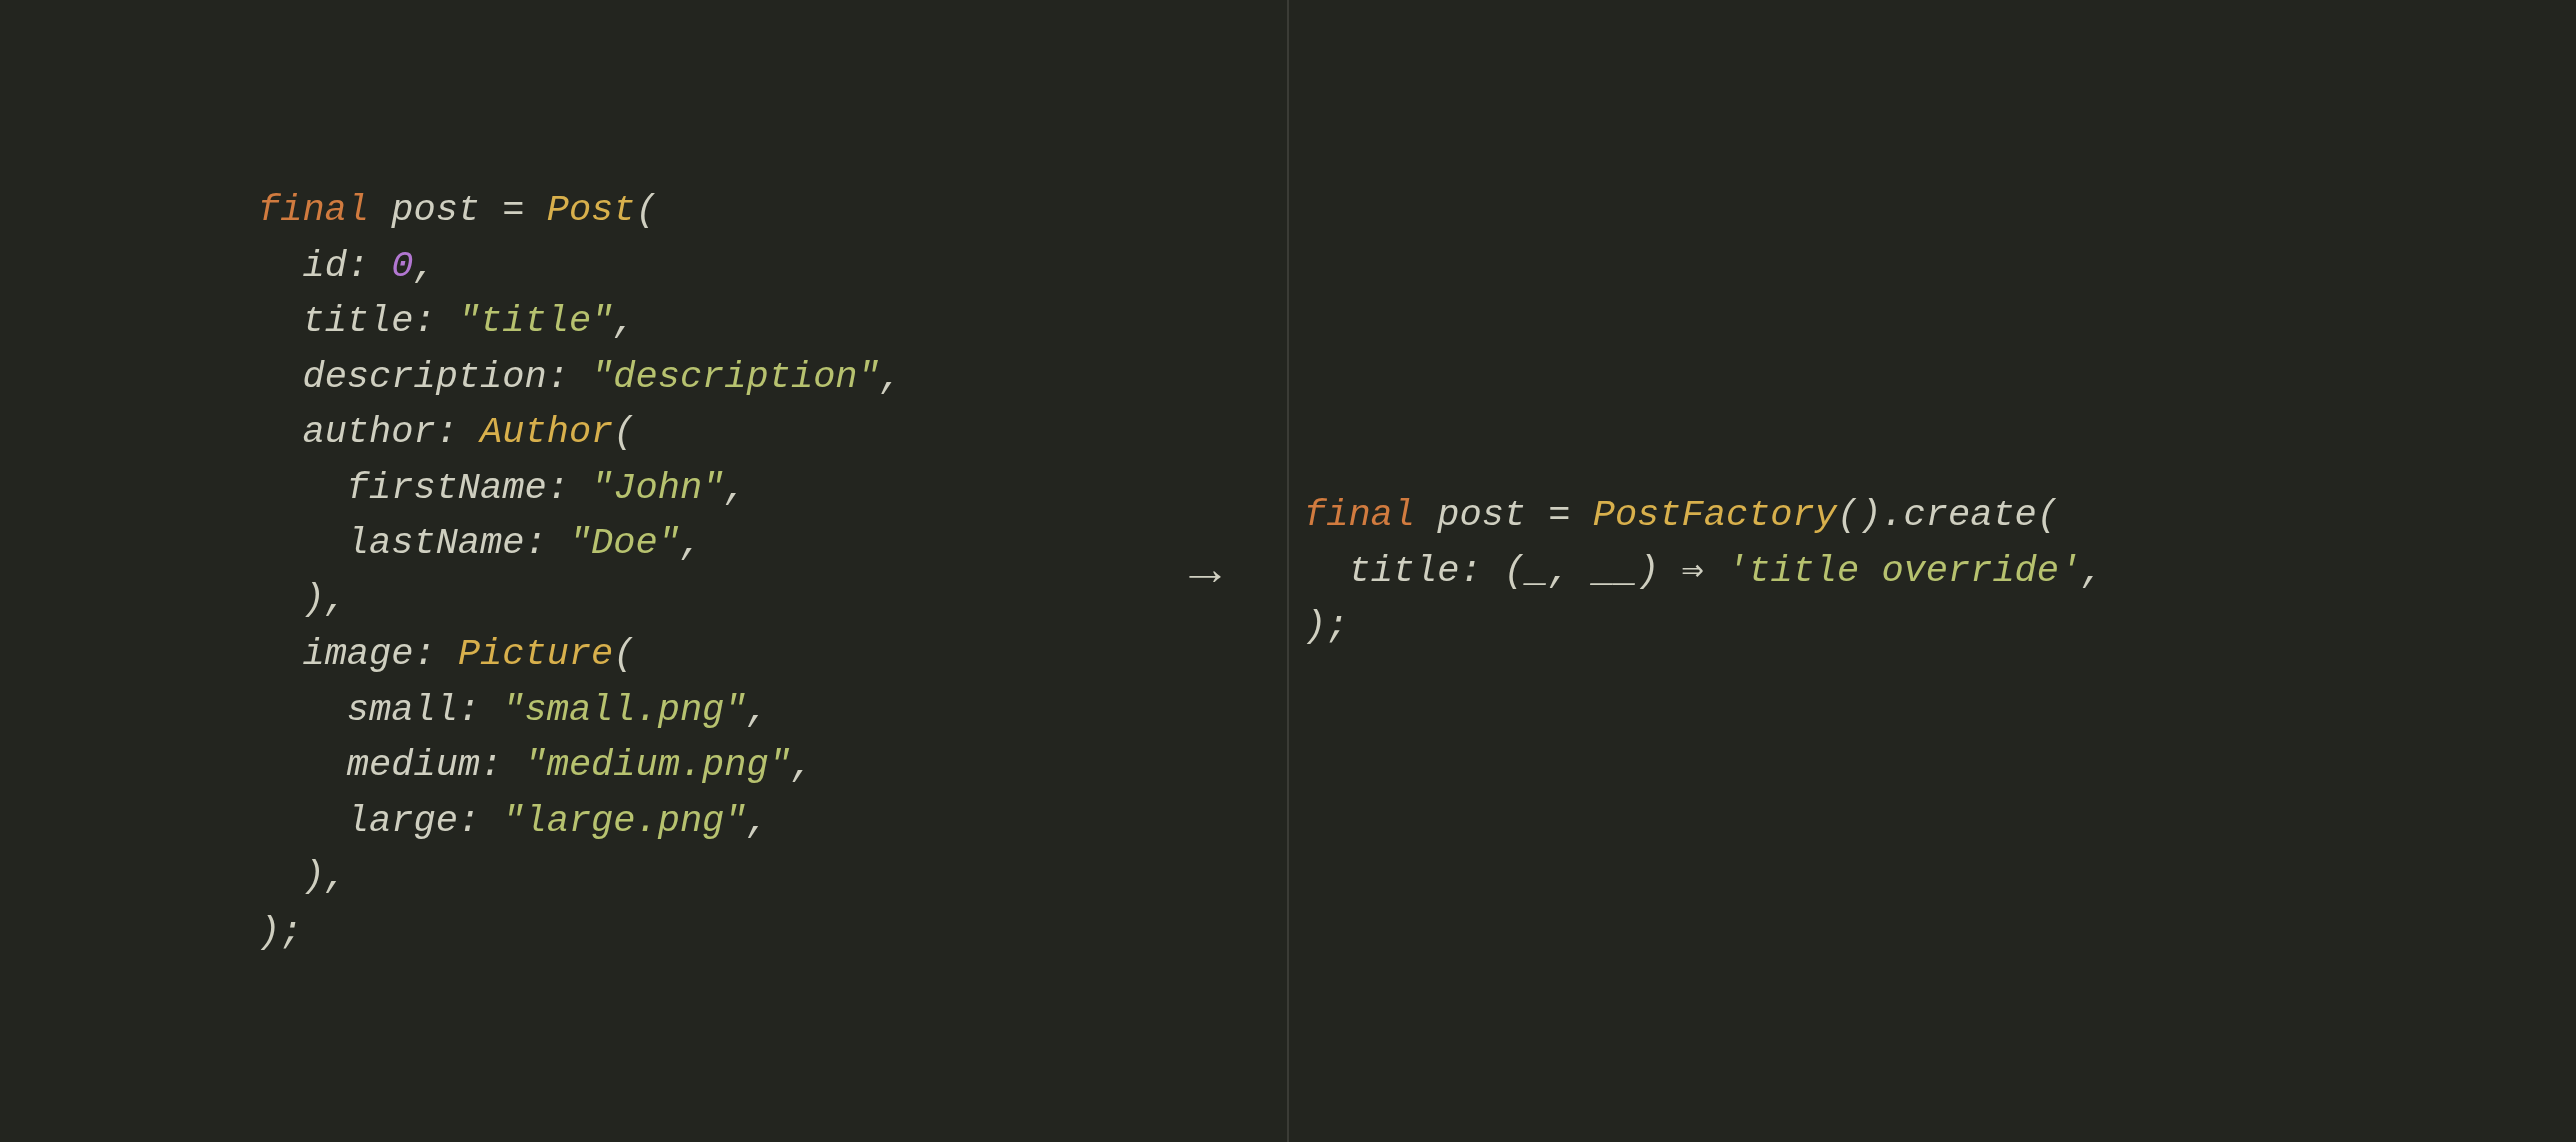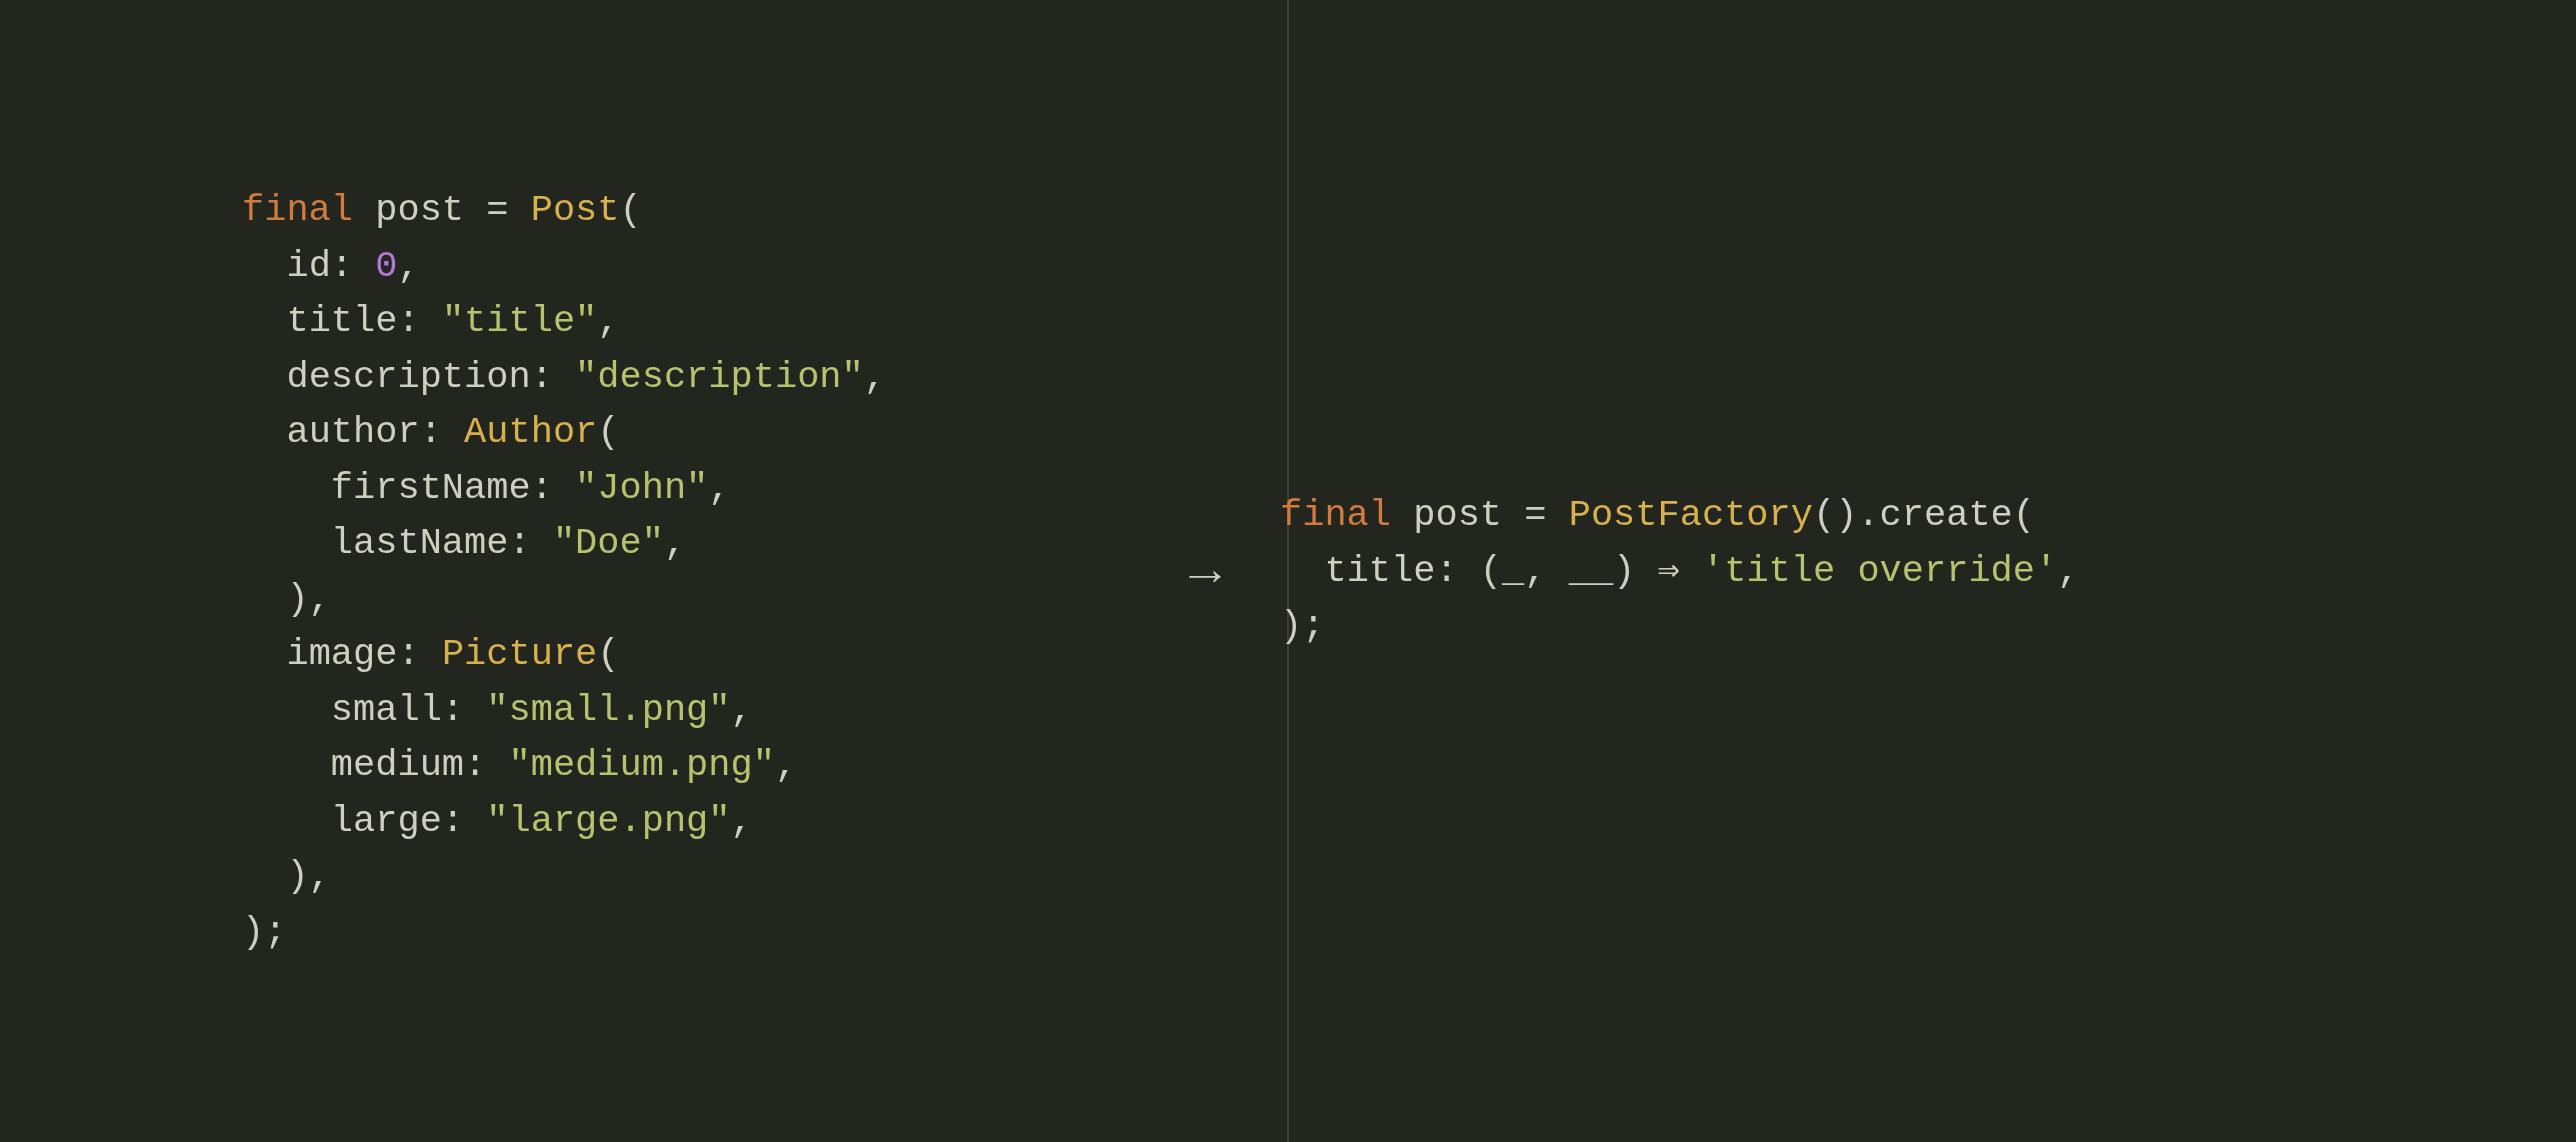--- a/index.html
+++ b/index.html
@@ -31,29 +31,30 @@
   }
 
   .pane {
     position: absolute;
     top: 0;
     bottom: 0;
     display: flex;
     align-items: center;
   }
   .pane.left  { left: 0;    width: 50%; padding-left: 242px; }
-  .pane.right { right: 8px;   width: 50%; padding-left: 242px; }
+  .pane.right { right: 0;   width: 50%; padding-left: 242px; }
 
   pre.code {
-    margin: 0;
+    margin: 16px;
     font-family: "SFMono-Regular", "Menlo", "Consolas", "Liberation Mono", monospace;
     font-size: 37px;
     line-height: 1.5;
     white-space: pre;
     color: #cfcfc0;
+    font-style: italic;
   }
 
   .kw   { color: #d17b3f; }           
   .id   { color: #cfcfc0; }           
   .ty   { color: #d8b04c; }           
   .num  { color: #b277d1; }           
   .str  { color: #b7c26f; }           
   .pu   { color: #cfcfc0; }           
 
   .arrow-wrap {

